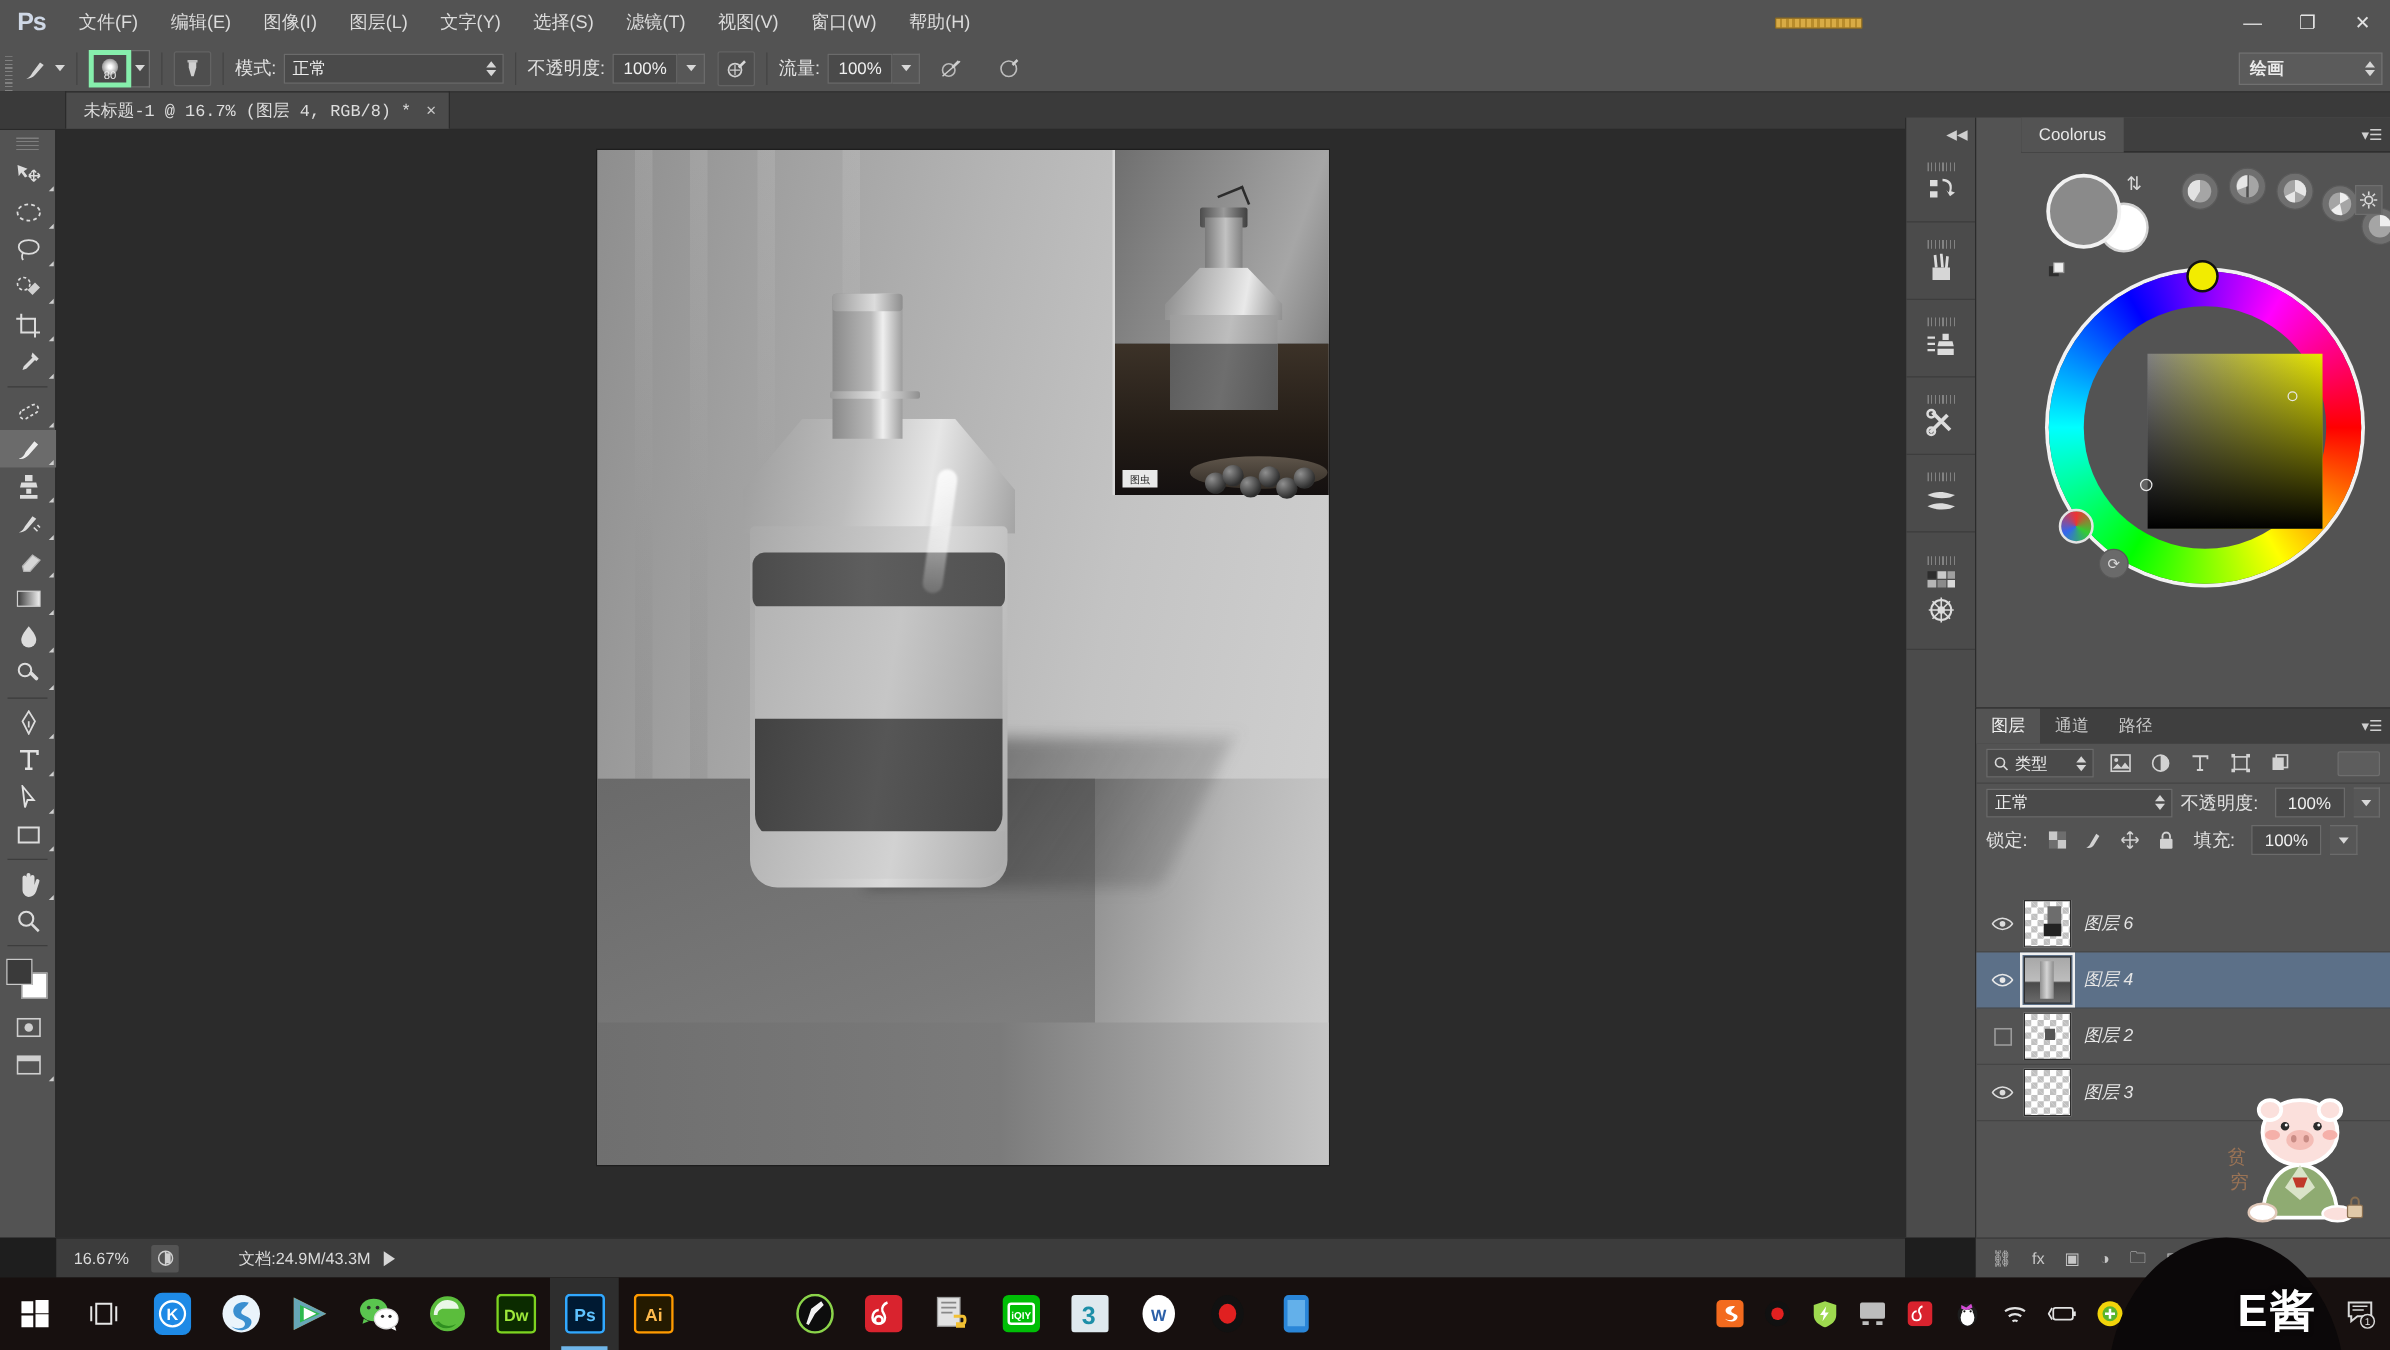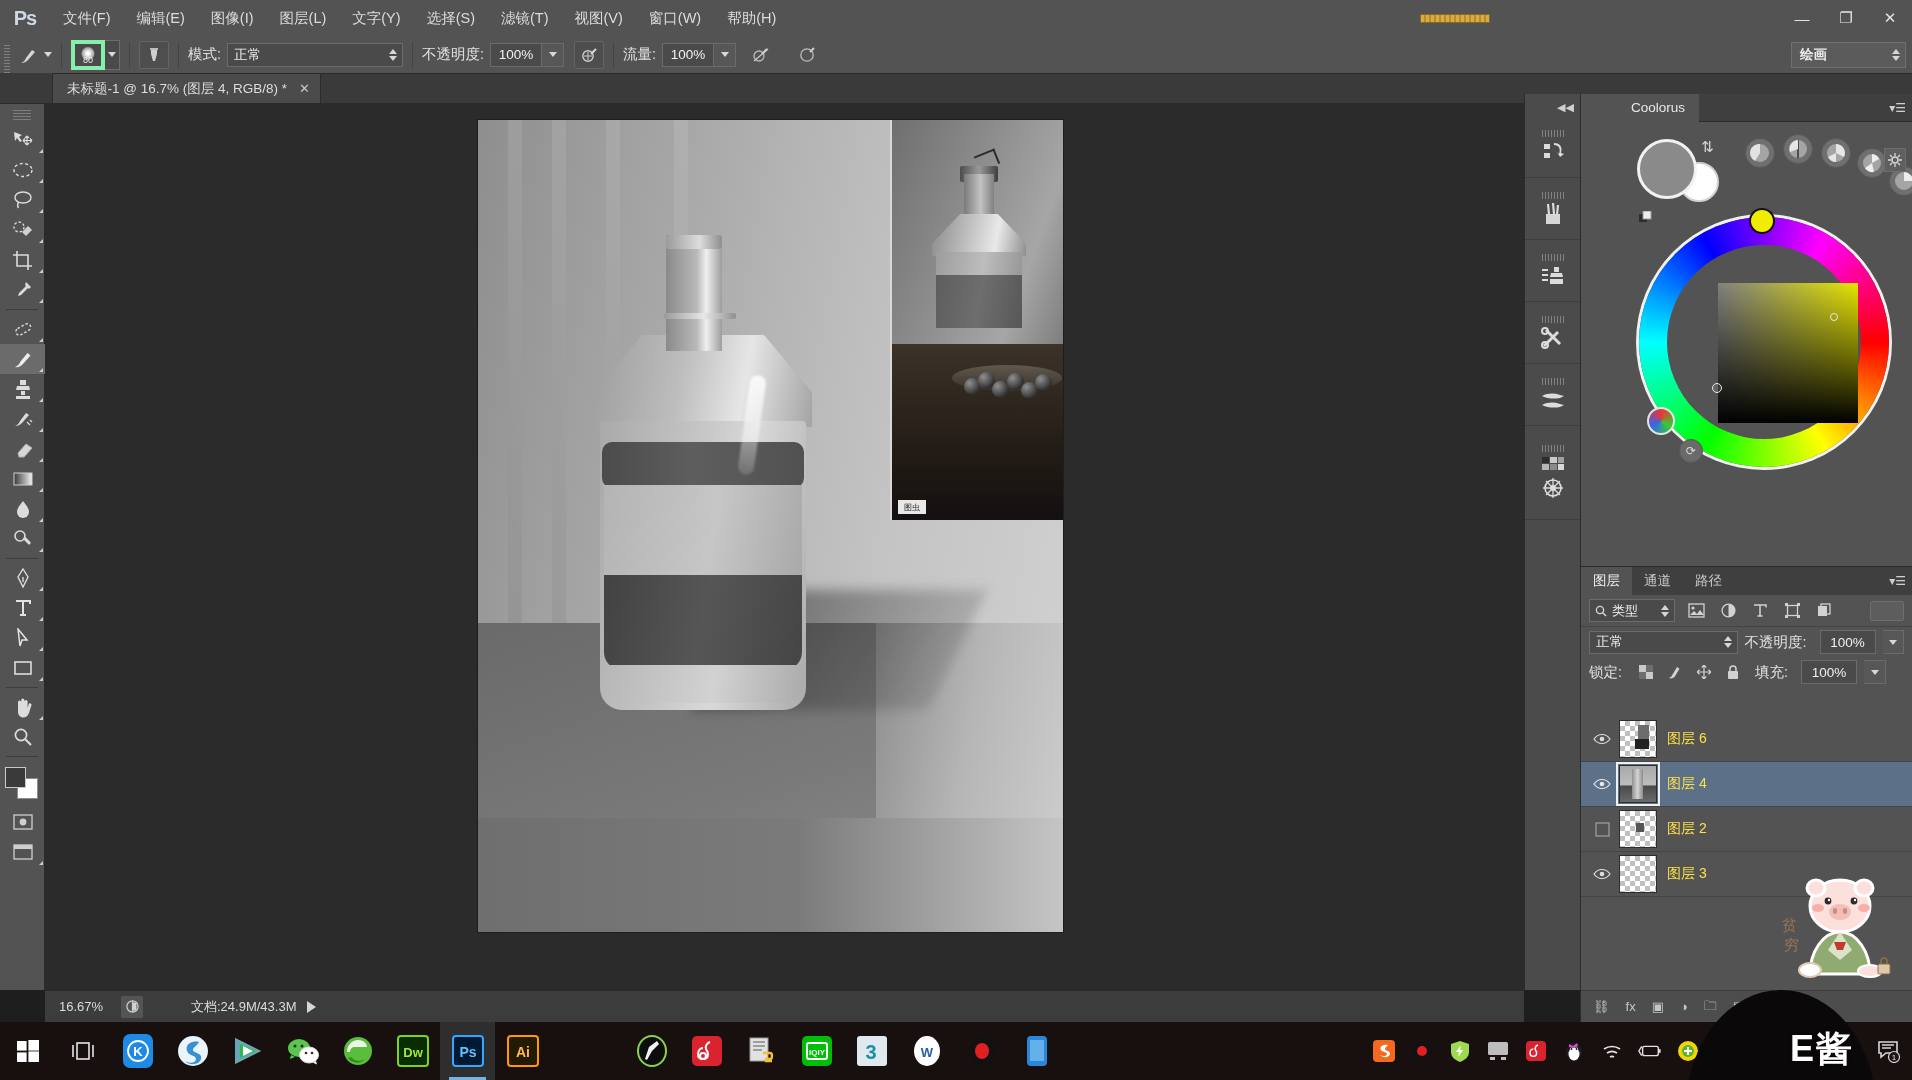--- a/index.html
+++ b/index.html
@@ -57,21 +57,21 @@
     color:#f0f0f0; font-size:13.5px; display:flex; align-items:center; justify-content:center; }
   .num-arrow{ width:22px;height:24px;background:#575757;border:1px solid #6b6b6b;
     border-left:none; display:flex;align-items:center;justify-content:center; }
   #opt-right{ margin-left:auto; display:flex; align-items:flex-start; padding-right:6px;font-weight:bold; }
   #workspace-box{ height:26px; width:115px; background:#5b5b5b; border:1px solid #707070;
     color:#eaeaea; font-size:13.5px; display:flex; align-items:center; padding:0 8px;
     position:relative; }
 
   
   #tabbar{ position:absolute; left:0; top:74px; width:1912px; height:30px; background:#3a3a3a;
-    border-bottom:1px solid #2a2a2a; display:flex; align-items:flex-end; }
+    border-bottom:1px solid #2a2a2a; display:flex; align-items:flex-end;font-family:Liberation Mono, monospace; }
   #tab-lgrip{ width:52px; height:30px; background:#3a3a3a; }
   #doc-tab{ height:30px; background:#4b4b4b; border:1px solid #2b2b2b; border-bottom:none;
     display:flex; align-items:center; padding:0 10px 0 14px; color:#ddd; font-size:13.5px;
     gap:12px; }
   #doc-tab .x{ color:#c9c9c9; font-size:13px; }
 
   
   #toolbar{ position:absolute; left:0; top:104px; width:45px; bottom:90px;
     background:#535353; border-right:1px solid #2b2b2b; padding-top:6px; }
   #tb-grip{ height:11px; margin:0 auto 4px;width:18px;
@@ -126,21 +126,21 @@
     background:linear-gradient(100deg,#424242,#565656 50%,#454545); border-radius:0 0 18px 18px; }
   #b-base{ position:absolute; left:8px; top:430px; width:202px; height:38px;
     background:linear-gradient(100deg,#b6b6b6,#d2d2d2 55%,#ababab); border-radius:0 0 20px 20px; }
   #b-spec{ position:absolute; left:150px; top:140px; width:16px; height:100px;
     background:linear-gradient(180deg,rgba(255,255,255,.85),rgba(255,255,255,.15));
     transform:rotate(8deg); border-radius:8px; filter:blur(1px); }
   #b-shadow{ position:absolute; left:245px; top:470px; width:235px; height:120px;
     background:linear-gradient(100deg,rgba(40,40,40,.55),rgba(60,60,60,.18));
     filter:blur(6px); transform:skewX(-26deg); }
   
-  #refphoto{ position:absolute; right:0; top:0; width:173px; height:400px;
+  #refphoto{ position:absolute; right:0; top:0; width:173px; height:276px;
     background:linear-gradient(180deg,#8d8d8d 0%,#9a9a9a 42%,#3a3a3a 56%,#2a2a2a 100%);
     border-left:2px solid #d8d8d8; }
   #rp-wall{ position:absolute;left:0;top:0;width:100%;height:56%;
     background:linear-gradient(110deg,#6f6f6f,#8f8f8f 45%,#a6a6a6 75%,#7e7e7e); }
   #rp-table{ position:absolute;left:0;top:56%;width:100%;height:44%;
     background:linear-gradient(180deg,#3c3228,#231c16 60%,#141010); }
   #rp-bot{ position:absolute; left:38px; top:42px; width:98px; height:168px; }
   #rp-neck{ position:absolute;left:34px;top:12px;width:30px;height:46px;
     background:linear-gradient(90deg,#7a7a7a,#c2c2c2 55%,#818181); }
   #rp-cork{ position:absolute;left:30px;top:4px;width:38px;height:16px;
@@ -248,21 +248,21 @@
     padding-left:4px; }
   .layer-row.selected{ background:#5c7088; }
   .eye{ width:34px; height:45px; display:flex; align-items:center; justify-content:center; }
   .thumb{ width:38px; height:38px; background:#fff; margin-right:10px; flex:none;
     border:1px solid #2d2d2d; position:relative; overflow:hidden; }
   .thumb.sel{ outline:2px solid #f0f0f0; outline-offset:1px; }
   .checker{ background-image:
       linear-gradient(45deg,#c0c0c0 25%,transparent 25%,transparent 75%,#c0c0c0 75%),
       linear-gradient(45deg,#c0c0c0 25%,#fff 25%,#fff 75%,#c0c0c0 75%);
     background-size:10px 10px; background-position:0 0,5px 5px; }
-  .layer-name{ color:#fde047; font-size:14px; }
+  .layer-name{ color:#e5e5e5; font-size:14px;font-style:italic; }
   .lock-ic{ margin-left:auto; margin-right:10px; color:#cfcfcf; font-size:12px; }
   #lp-footer{ position:absolute; left:0; right:0; bottom:0; height:32px; background:#4d4d4d;
     border-top:1px solid #3a3a3a; display:flex; align-items:center; gap:16px; padding:0 12px;
     color:#c6c6c6; font-size:13px; }
 
   
   #pig{ position:absolute; right:6px; bottom:96px; width:130px; height:112px; z-index:9;
     pointer-events:none; }
 
   

